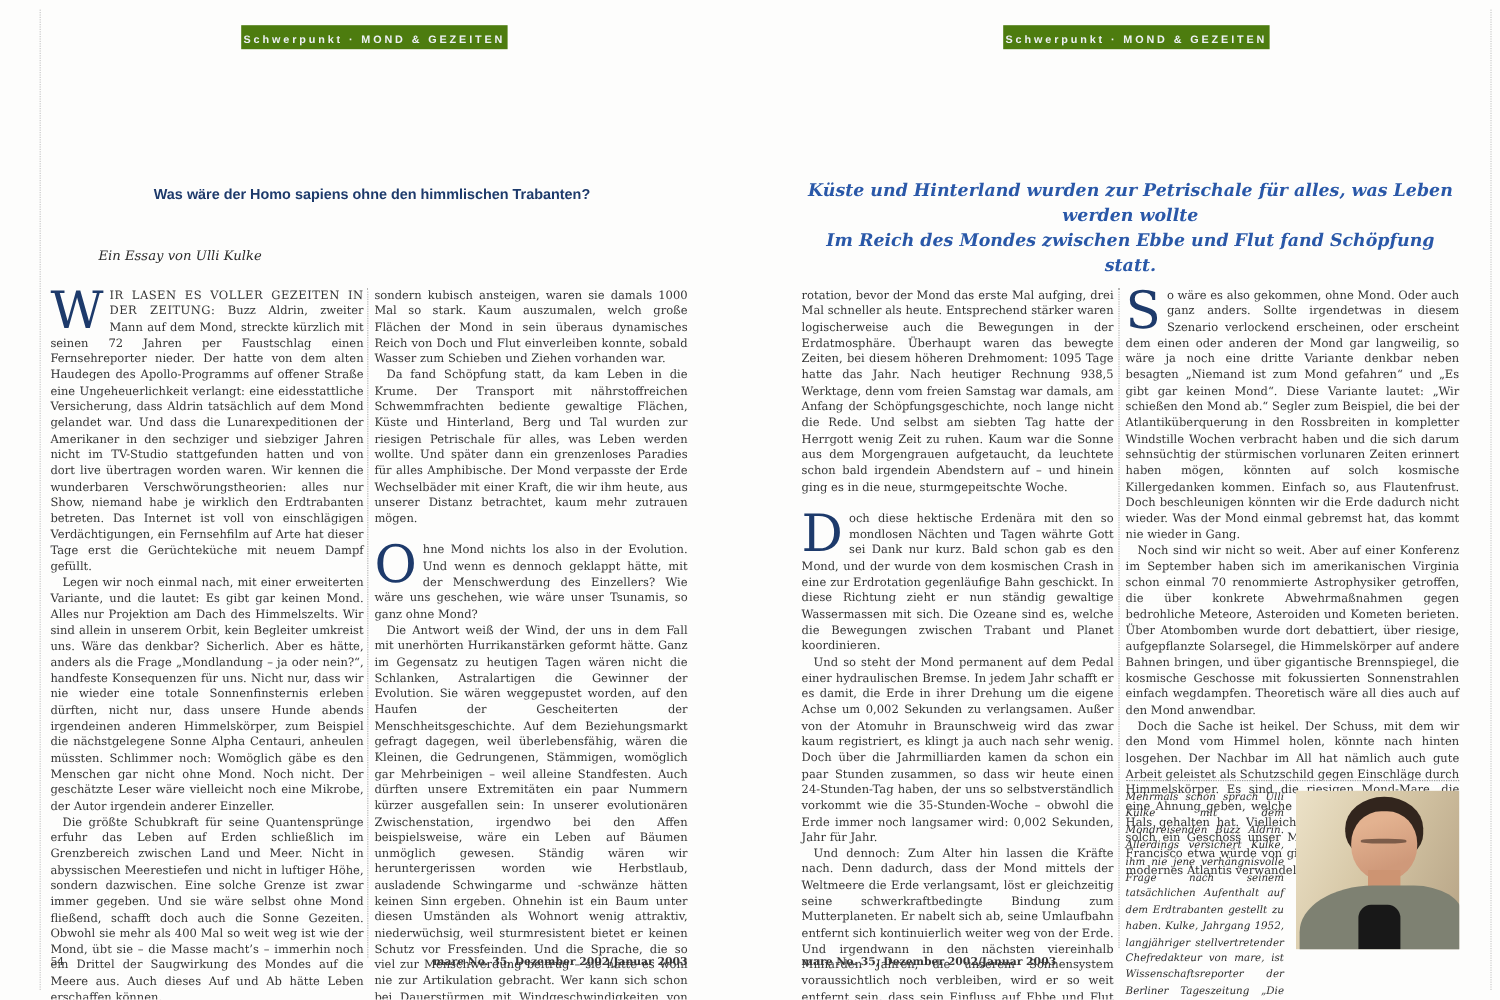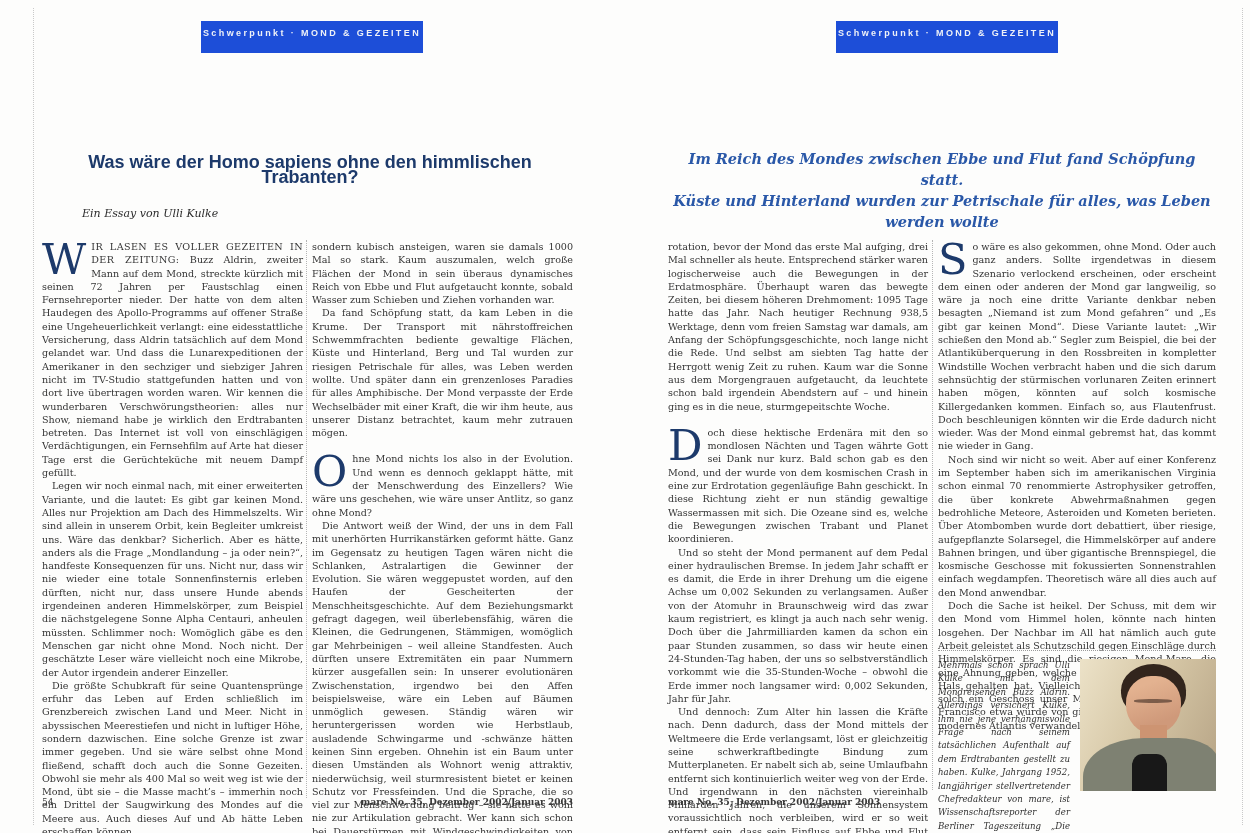--- a/index.html
+++ b/index.html
@@ -7,35 +7,35 @@
     width:1250px;height:833px;position:relative;overflow:hidden;
     background:#fdfdfc;
     font-family:"DejaVu Serif", serif;
     color:#333;
   }
   .abs{position:absolute;}
   
   .edge-rule{position:absolute;top:8px;height:817px;width:0;border-left:1px dotted #c9c9c9;}
   
   .badge{
-    background:#1d4ed8;color:#eef1f7;
+    background:#4d7c0f;color:#eef1f7;
     font-family:"Liberation Sans", sans-serif;
     font-weight:bold;font-size:9px;letter-spacing:2.4px;
-    height:32px;line-height:24px;text-align:center;
+    height:20px;line-height:24px;text-align:center;
   }
   
   .title{
     font-family:"DejaVu Serif", serif;
     color:#1c2740;text-align:center;
     font-size:25px;letter-spacing:3px;font-weight:normal;margin:0;
   }
   .title::first-letter{font-size:33px;}
   .subtitle{
     font-family:"Liberation Sans", sans-serif;
-    color:#1d3a6b;font-weight:bold;font-size:18px;line-height:15px;
+    color:#1d3a6b;font-weight:bold;font-size:12px;line-height:15px;
     text-align:center;
   }
   .byline{font-style:italic;font-size:11px;color:#2b2b2b;}
   
   .pullquote{
     color:#2a58a8;font-style:italic;font-weight:bold;
     font-size:14.5px;line-height:21px;text-align:center;
   }
   
   .col{
@@ -106,38 +106,38 @@
 
   <div class="col abs" style="left:42px;top:240px;width:261px;height:540px;">
     <p class="first"><span class="dc">W</span><span class="lead">IR LASEN ES VOLLER GEZEITEN IN DER ZEITUNG:</span>
       <span>Buzz Aldrin, zweiter Mann auf dem Mond, streckte kürzlich mit seinen 72 Jahren per Faustschlag einen Fernsehreporter nieder. Der hatte von dem alten Haudegen des Apollo-Programms auf offener Straße eine Ungeheuerlichkeit verlangt: eine eidesstattliche Versicherung, dass Aldrin tatsächlich auf dem Mond gelandet war. Und dass die Lunarexpeditionen der Amerikaner in den sechziger und siebziger Jahren nicht im TV-Studio stattgefunden hatten und von dort live übertragen worden waren. Wir kennen die wunderbaren Verschwörungstheorien: alles nur Show, niemand habe je wirklich den Erdtrabanten betreten. Das Internet ist voll von einschlägigen Verdächtigungen, ein Fernsehfilm auf Arte hat dieser Tage erst die Gerüchteküche mit neuem Dampf gefüllt.</span></p>
     <p class="indent">Legen wir noch einmal nach, mit einer erweiterten Variante, und die lautet: Es gibt gar keinen Mond. Alles nur Projektion am Dach des Himmelszelts. Wir sind allein in unserem Orbit, kein Begleiter umkreist uns. Wäre das denkbar? Sicherlich. Aber es hätte, anders als die Frage „Mondlandung – ja oder nein?“, handfeste Konsequenzen für uns. Nicht nur, dass wir nie wieder eine totale Sonnenfinsternis erleben dürften, nicht nur, dass unsere Hunde abends irgendeinen anderen Himmelskörper, zum Beispiel die nächstgelegene Sonne Alpha Centauri, anheulen müssten. Schlimmer noch: Womöglich gäbe es den Menschen gar nicht ohne Mond. Noch nicht. Der geschätzte Leser wäre vielleicht noch eine Mikrobe, der Autor irgendein anderer Einzeller.</p>
     <p class="indent">Die größte Schubkraft für seine Quantensprünge erfuhr das Leben auf Erden schließlich im Grenzbereich zwischen Land und Meer. Nicht in abyssischen Meerestiefen und nicht in luftiger Höhe, sondern dazwischen. Eine solche Grenze ist zwar immer gegeben. Und sie wäre selbst ohne Mond fließend, schafft doch auch die Sonne Gezeiten. Obwohl sie mehr als 400 Mal so weit weg ist wie der Mond, übt sie – die Masse macht’s – immerhin noch ein Drittel der Saugwirkung des Mondes auf die Meere aus. Auch dieses Auf und Ab hätte Leben erschaffen können.</p>
 
   </div>
 
   <div class="col abs" style="left:312px;top:240px;width:261px;height:540px;">
-    <p>sondern kubisch ansteigen, waren sie damals 1000 Mal so stark. Kaum auszumalen, welch große Flächen der Mond in sein überaus dynamisches Reich von Ebbe und Flut aufgetaucht konnte, sobald Wasser zum Schieben und Ziehen vorhanden war.</p>
+    <p>sondern kubisch ansteigen, waren sie damals 1000 Mal so stark. Kaum auszumalen, welch große Flächen der Mond in sein überaus dynamisches Reich von Doch und Flut einverleiben konnte, sobald Wasser zum Schieben und Ziehen vorhanden war.</p>
     <p class="indent">Da fand Schöpfung statt, da kam Leben in die Krume. Der Transport mit nährstoffreichen Schwemmfrachten bediente gewaltige Flächen, Küste und Hinterland, Berg und Tal wurden zur riesigen Petrischale für alles, was Leben werden wollte. Und später dann ein grenzenloses Paradies für alles Amphibische. Der Mond verpasste der Erde Wechselbäder mit einer Kraft, die wir ihm heute, aus unserer Distanz betrachtet, kaum mehr zutrauen mögen.</p>
-    <p class="dcpar"><span class="dc">O</span><span>hne Mond nichts los also in der Evolution. Und wenn es dennoch geklappt hätte, mit der Menschwerdung des Einzellers? Wie wäre uns geschehen, wie wäre unser Antlitz, so ganz ohne Mond?</span></p>
+    <p class="dcpar"><span class="dc">O</span><span>hne Mond nichts los also in der Evolution. Und wenn es dennoch geklappt hätte, mit der Menschwerdung des Einzellers? Wie wäre uns geschehen, wie wäre unser Tsunamis, so ganz ohne Mond?</span></p>
     <p class="indent">Die Antwort weiß der Wind, der uns in dem Fall mit unerhörten Hurrikanstärken geformt hätte. Ganz im Gegensatz zu heutigen Tagen wären nicht die Schlanken, Astralartigen die Gewinner der Evolution. Sie wären weggepustet worden, auf den Haufen der Gescheiterten der Menschheitsgeschichte. Auf dem Beziehungsmarkt gefragt dagegen, weil überlebensfähig, wären die Kleinen, die Gedrungenen, Stämmigen, womöglich gar Mehrbeinigen – weil alleine Standfesten. Auch dürften unsere Extremitäten ein paar Nummern kürzer ausgefallen sein: In unserer evolutionären Zwischenstation, irgendwo bei den Affen beispielsweise, wäre ein Leben auf Bäumen unmöglich gewesen. Ständig wären wir heruntergerissen worden wie Herbstlaub, ausladende Schwingarme und -schwänze hätten keinen Sinn ergeben. Ohnehin ist ein Baum unter diesen Umständen als Wohnort wenig attraktiv, niederwüchsig, weil sturmresistent bietet er keinen Schutz vor Fressfeinden. Und die Sprache, die so viel zur Menschwerdung beitrug – sie hätte es wohl nie zur Artikulation gebracht. Wer kann sich schon bei Dauerstürmen mit Windgeschwindigkeiten von zwei-, dreihundert Kilometern pro Stunde unterhalten?</p>
 
   </div>
 
   <div class="folio abs" style="left:42px;top:797px;">54</div>
   <div class="issue abs" style="left:312px;top:797px;width:261px;text-align:right;">mare No. 35, Dezember 2002/Januar 2003</div>
 </div>
 
 <div class="abs" style="left:625px;top:0;width:625px;height:833px;">
 
   <div class="badge abs" style="left:211px;top:21px;width:222px;">Schwerpunkt · MOND &amp; GEZEITEN</div>
 
   <div class="pullquote abs" style="left:43px;top:148px;width:548px;">
+    <div>Küste und Hinterland wurden zur Petrischale für alles, was Leben werden wollte</div>
     <div>Im Reich des Mondes zwischen Ebbe und Flut fand Schöpfung statt.</div>
-    <div>Küste und Hinterland wurden zur Petrischale für alles, was Leben werden wollte</div>
   </div>
 
   <div class="divider" style="left:307px;top:240px;height:550px;"></div>
 
   <div class="col abs" style="left:43px;top:240px;width:260px;height:540px;">
     <p>rotation, bevor der Mond das erste Mal aufging, drei Mal schneller als heute. Entsprechend stärker waren logischerweise auch die Bewegungen in der Erdatmosphäre. Überhaupt waren das bewegte Zeiten, bei diesem höheren Drehmoment: 1095 Tage hatte das Jahr. Nach heutiger Rechnung 938,5 Werktage, denn vom freien Samstag war damals, am Anfang der Schöpfungsgeschichte, noch lange nicht die Rede. Und selbst am siebten Tag hatte der Herrgott wenig Zeit zu ruhen. Kaum war die Sonne aus dem Morgengrauen aufgetaucht, da leuchtete schon bald irgendein Abendstern auf – und hinein ging es in die neue, sturmgepeitschte Woche.</p>
     <p class="dcpar"><span class="dc">D</span><span>och diese hektische Erdenära mit den so mondlosen Nächten und Tagen währte Gott sei Dank nur kurz. Bald schon gab es den Mond, und der wurde von dem kosmischen Crash in eine zur Erdrotation gegenläufige Bahn geschickt. In diese Richtung zieht er nun ständig gewaltige Wassermassen mit sich. Die Ozeane sind es, welche die Bewegungen zwischen Trabant und Planet koordinieren.</span></p>
     <p class="indent">Und so steht der Mond permanent auf dem Pedal einer hydraulischen Bremse. In jedem Jahr schafft er es damit, die Erde in ihrer Drehung um die eigene Achse um 0,002 Sekunden zu verlangsamen. Außer von der Atomuhr in Braunschweig wird das zwar kaum registriert, es klingt ja auch nach sehr wenig. Doch über die Jahrmilliarden kamen da schon ein paar Stunden zusammen, so dass wir heute einen 24-Stunden-Tag haben, der uns so selbstverständlich vorkommt wie die 35-Stunden-Woche – obwohl die Erde immer noch langsamer wird: 0,002 Sekunden, Jahr für Jahr.</p>
     <p class="indent">Und dennoch: Zum Alter hin lassen die Kräfte nach. Denn dadurch, dass der Mond mittels der Weltmeere die Erde verlangsamt, löst er gleichzeitig seine schwerkraftbedingte Bindung zum Mutterplaneten. Er nabelt sich ab, seine Umlaufbahn entfernt sich kontinuierlich weiter weg von der Erde. Und irgendwann in den nächsten viereinhalb Milliarden Jahren, die unserem Sonnensystem voraussichtlich noch verbleiben, wird er so weit entfernt sein, dass sein Einfluss auf Ebbe und Flut verschwindend gering ist und die Entfernung für den anstehenden Mondtourismus zu einer noch komplizierteren Herausforderung werden wird. Er wird zu einem „Stern“ werden wie jeder andere Himmelspunkt, vielleicht gerade noch gut für die gute alte Astronavigation auf hoher See.</p>
   </div>

